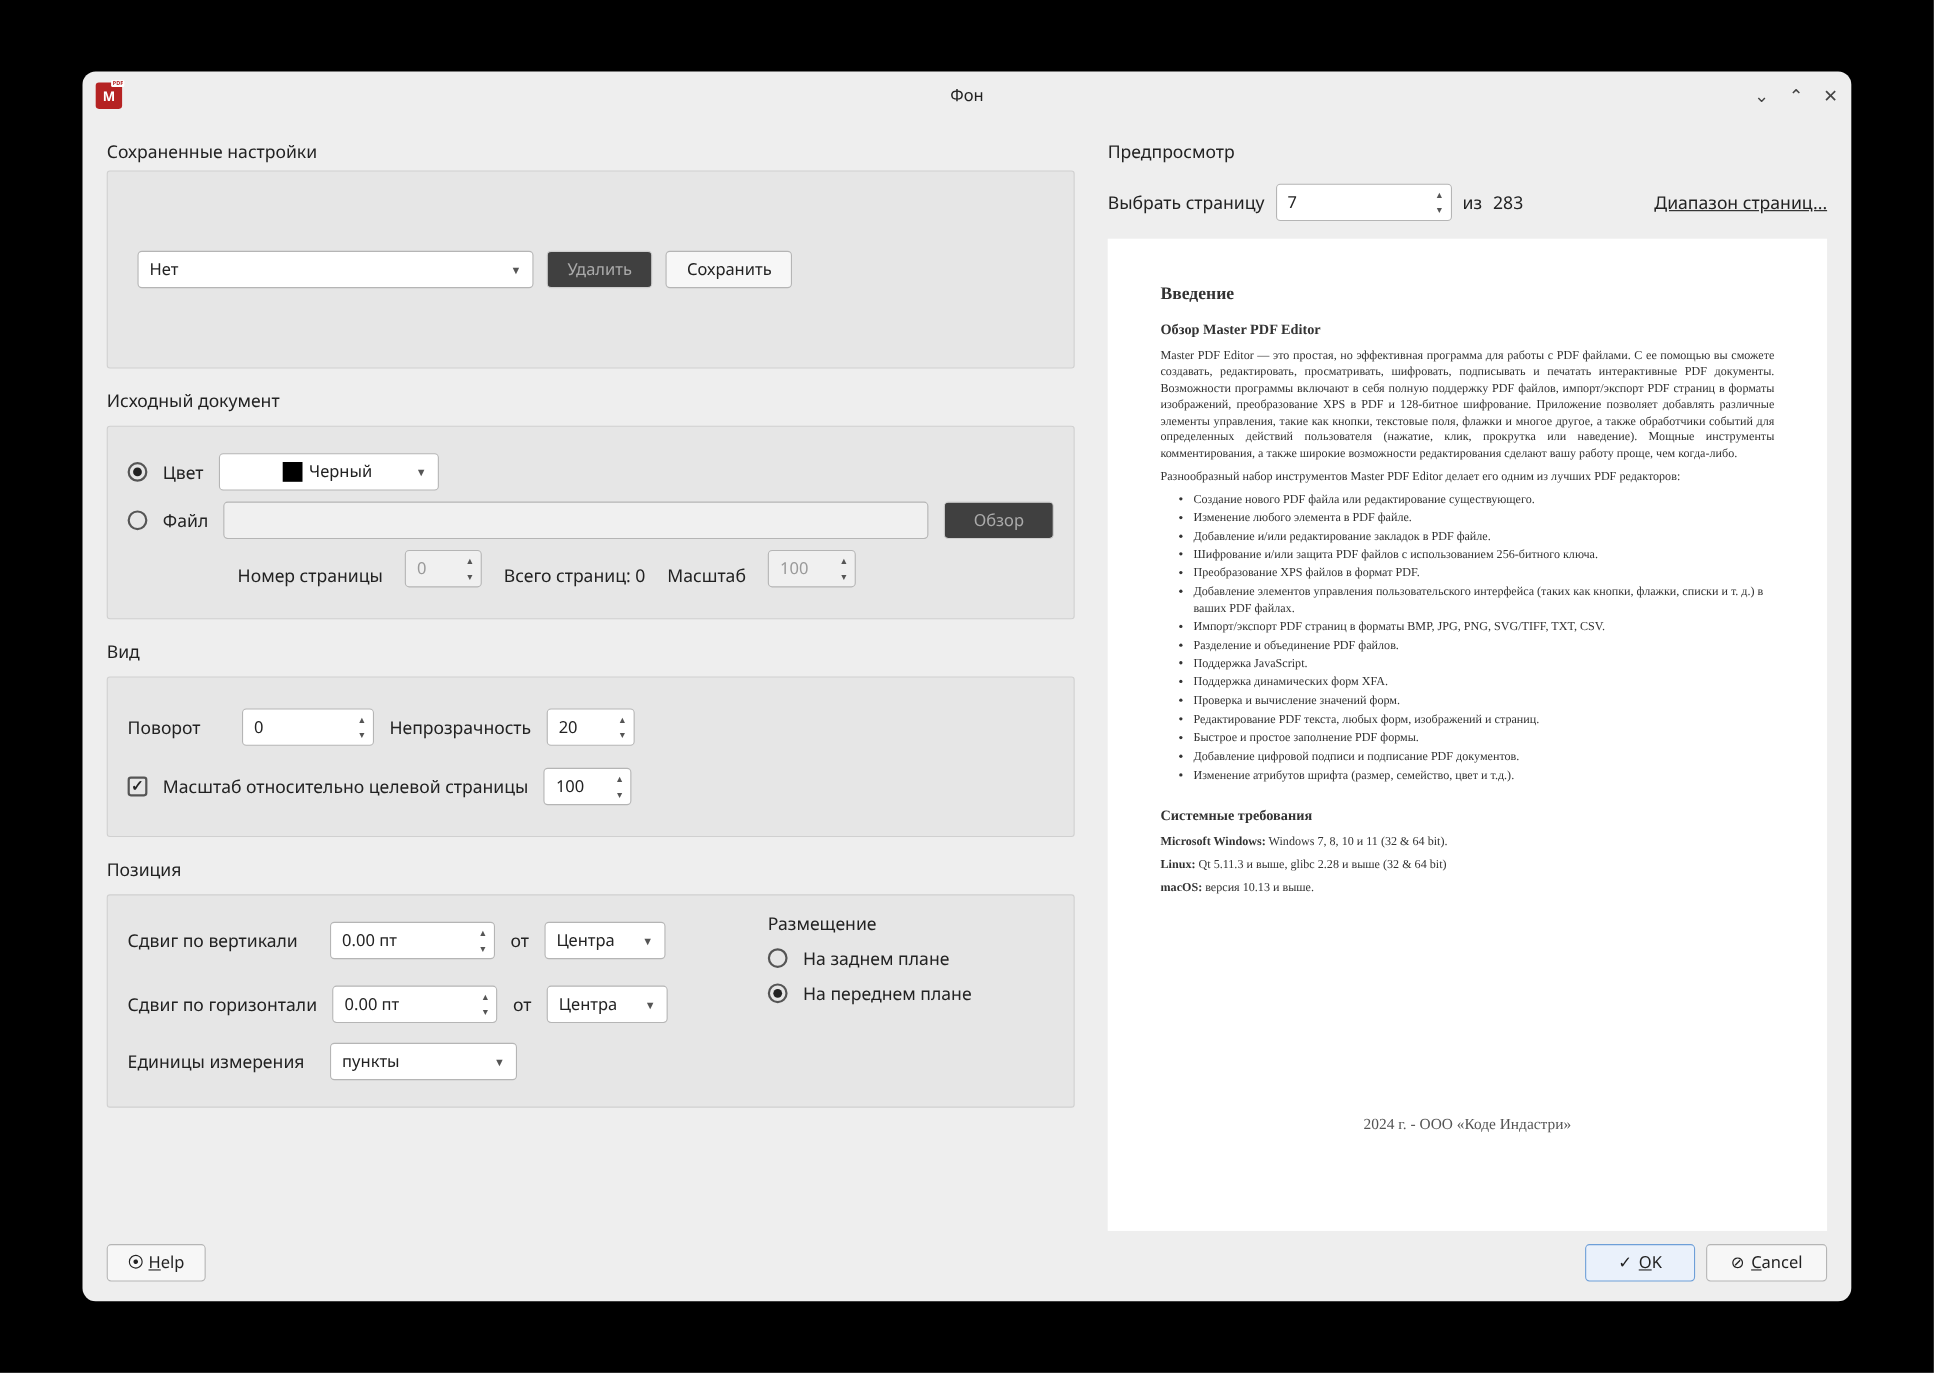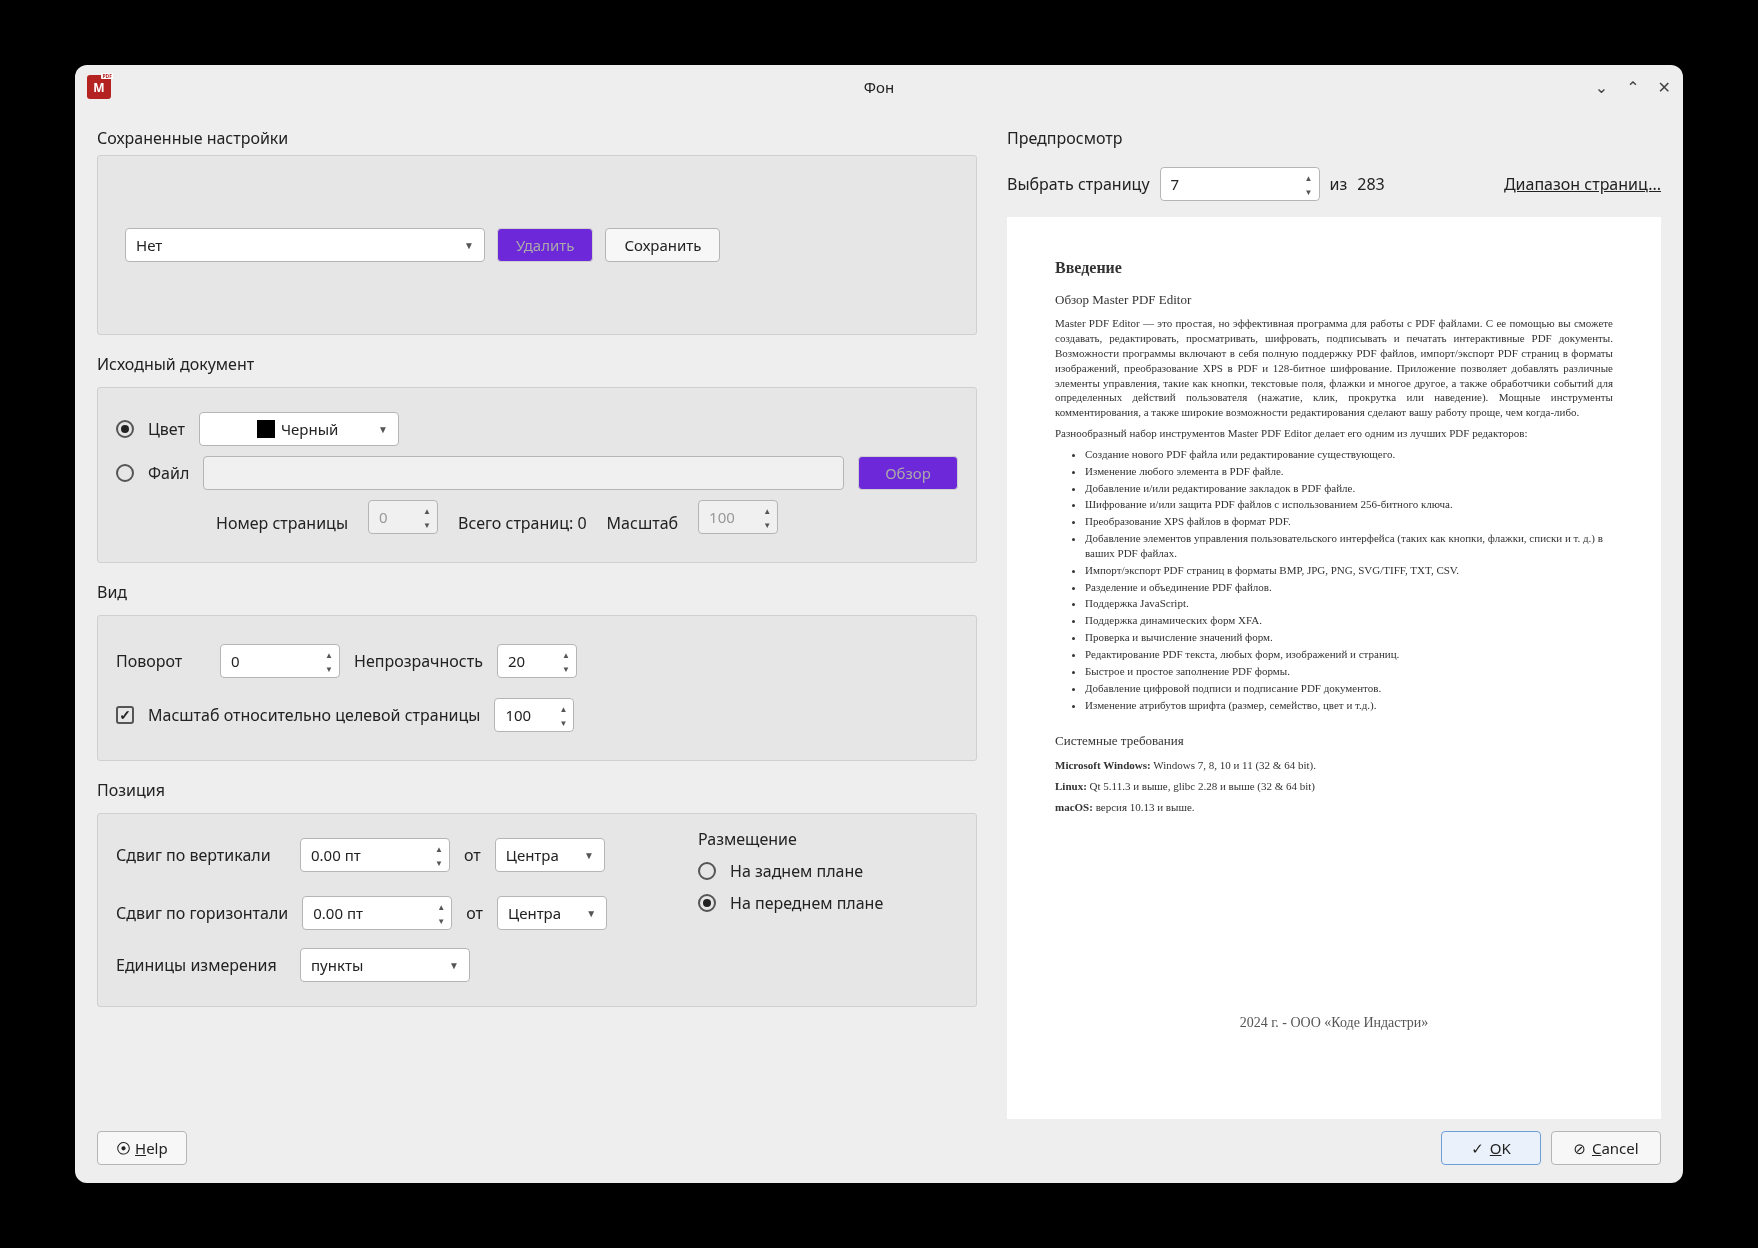--- a/index.html
+++ b/index.html
@@ -105,21 +105,21 @@
   .combo { justify-content: space-between; cursor: pointer; }
   .combo .caret { font-size: 10px; color: #555; margin-left: 8px; }
   .btn {
     background: #f7f7f7;
     border: 1px solid #b5b5b5;
     padding: 0 18px;
     cursor: pointer;
     text-align: center;
     justify-content: center;
   }
-  .btn.disabled { color: #aaa; border-color: #cfcfcf; background:#6d28d9; }
+  .btn.disabled { color: #aaa; border-color: #cfcfcf; background:#404040; }
   .btn.primary { background: #eaf1fb; border-color:#6e9fd8; }
   .spin { position: relative; padding-right: 22px; }
   .spin .spin-btns {
     position: absolute; right: 2px; top: 2px; bottom: 2px;
     width: 16px; display:flex; flex-direction:column;
   }
   .spin .spin-btns span {
     flex:1; font-size: 8px; display:flex; align-items:center; justify-content:center;
     color:#555; cursor:pointer;
   }
@@ -162,21 +162,21 @@
     flex:1;
     margin-top: 4px;
     padding: 40px 48px;
     font-size: 11px;
     overflow:hidden;
     font-family: "Times New Roman", Times, serif;
     color:#333;
     line-height: 1.35;
   }
   .preview-page h2 { font-size: 16px; font-weight:bold; margin: 0 0 12px 0; }
-  .preview-page h3 { font-size: 13px; font-weight:normal; margin: 0 0 8px 0; }
+  .preview-page h3 { font-size: 13px; font-weight:bold; margin: 0 0 8px 0; }
   .preview-page p { margin: 6px 0; text-align: justify; }
   .preview-page ul { margin: 6px 0; padding-left: 30px; }
   .preview-page ul li { margin: 2px 0; }
   .preview-footer { text-align:center; font-size:14px; margin-top: 200px; color:#555;}
 
   
   .bottom-bar {
     display:flex; align-items:center;
     padding: 12px 22px 18px 22px;
   }

